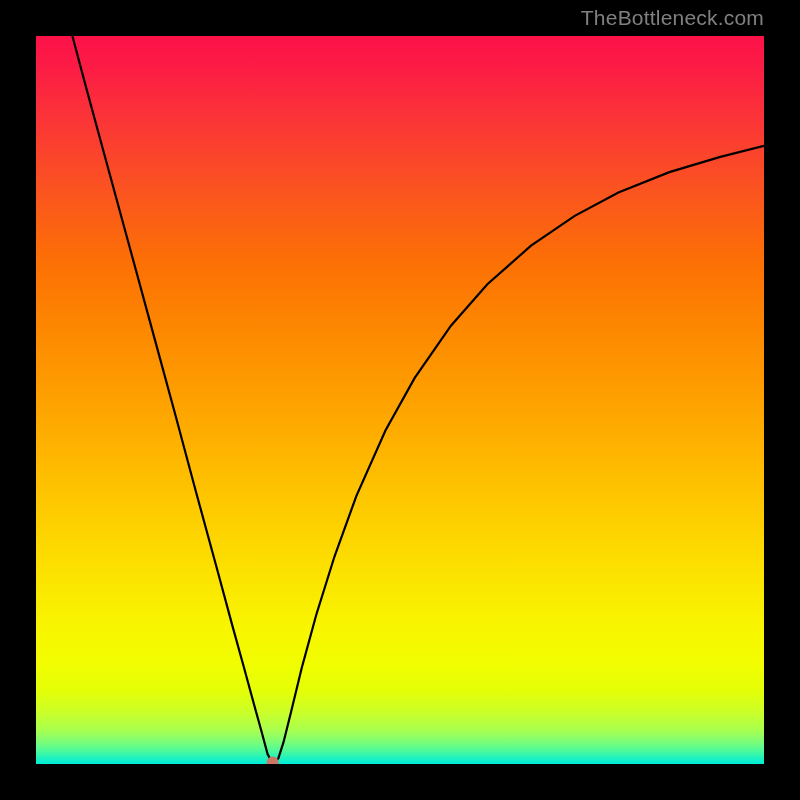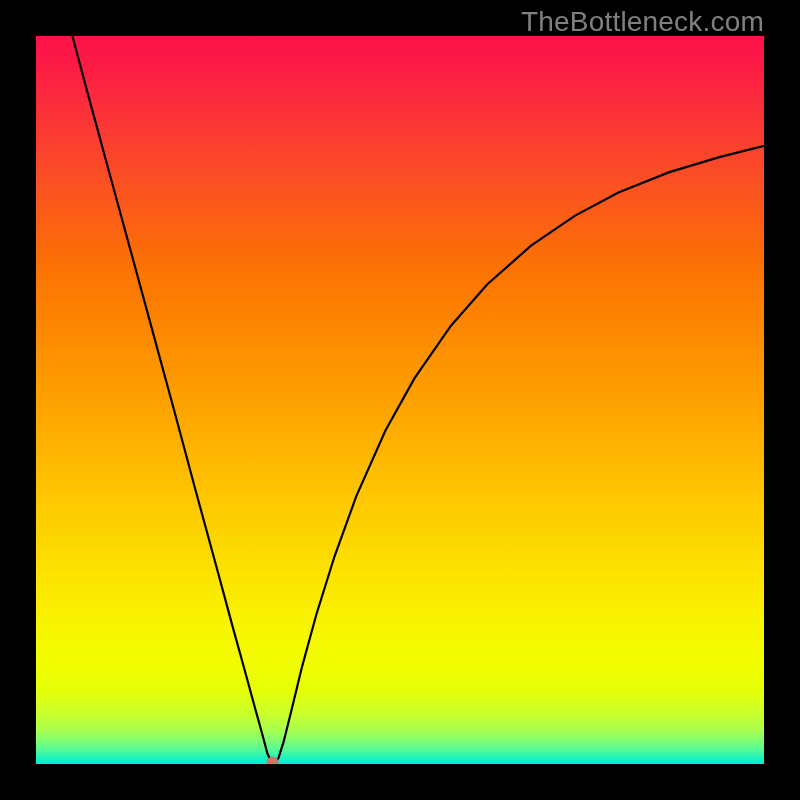--- a/index.html
+++ b/index.html
@@ -47,21 +47,21 @@
       #1DF2C0 99.2%,
       #00ECD8 100%
     );
   }
 
   .watermark {
     position: absolute;
     top: 6px;
     right: 36px;
     color: #808080;
-    font-size: 28px;
+    font-size: 21px;
     font-weight: 400;
     letter-spacing: 0.2px;
   }
 
   svg.overlay {
     position: absolute;
     left: 0;
     top: 0;
     width: 728px;
     height: 728px;

